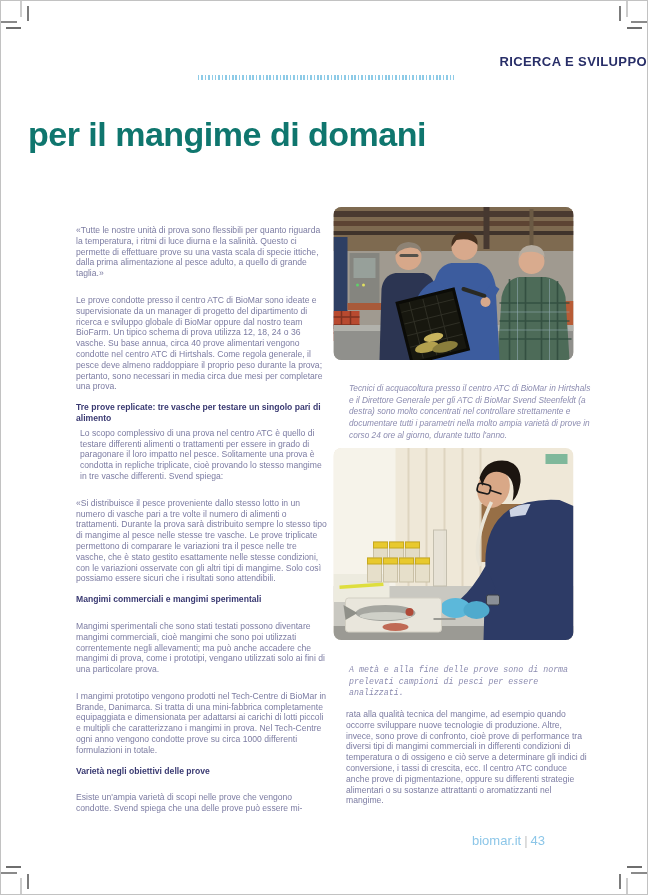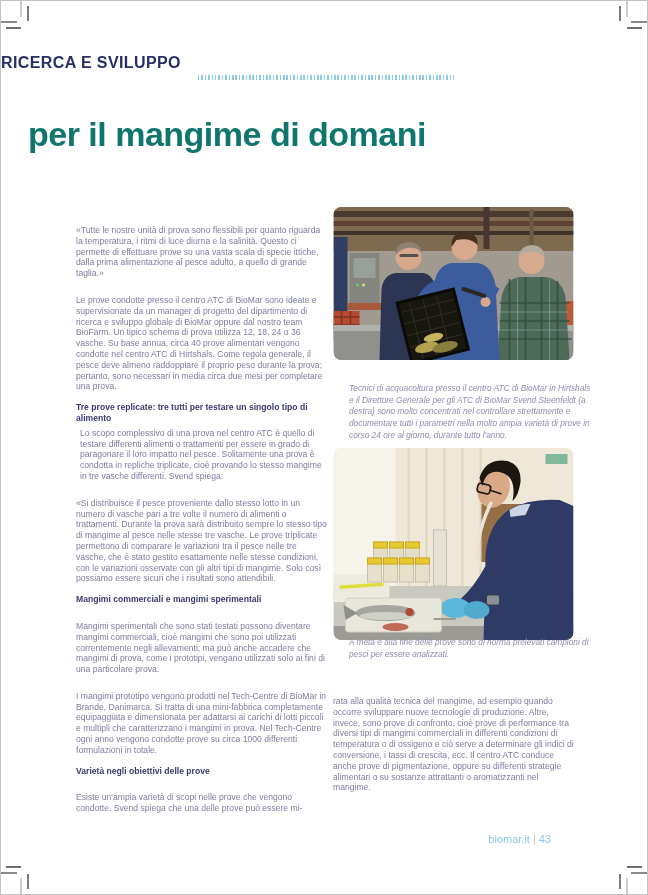--- a/index.html
+++ b/index.html
@@ -14,22 +14,22 @@
   .crop .vl{left:19px;top:0;width:2px;height:16px;background:#cccccc;}
   .crop .vd{left:26px;top:5px;width:2px;height:15px;background:#7c7c7c;}
   .crop .hm{left:0;top:20px;width:16px;height:2px;background:#8a8a8a;}
   .crop .hd{left:5px;top:26px;width:15px;height:2px;background:#6e6e6e;}
   .crop.tl{top:0;left:0;}
   .crop.tr{top:0;right:0;transform:scaleX(-1);}
   .crop.bl{bottom:0;left:0;transform:scaleY(-1);}
   .crop.br{bottom:0;right:0;transform:scale(-1,-1);}
   
   .kicker{
-    position:absolute;top:53px;left:0;width:100%;text-align:left;
-    font-size:16px;font-weight:700;letter-spacing:.4px;color:#282e68;
+    position:absolute;top:53px;left:0;width:100%;text-align:right;
+    font-size:13px;font-weight:700;letter-spacing:.4px;color:#282e68;
   }
   .dotted-rule{
     position:absolute;top:74px;left:197px;width:256px;height:5px;
     background:repeating-linear-gradient(90deg,#8ecbe7 0 1.5px,transparent 1.5px 3.4px);
   }
   .page-title{
     position:absolute;top:114px;left:27px;
     font-size:34px;font-weight:700;letter-spacing:-0.5px;color:#0f766e;
   }
   
@@ -37,35 +37,35 @@
     position:absolute;left:75px;top:208px;width:251px;
     font-size:8.6px;line-height:10.8px;color:#7c7ca2;
   }
   .col-left p{margin:16px 0 10px 0;}
   .col-left p.tight{margin:4px;}
   .col-left h3{
     margin:0;font-size:8.6px;line-height:10.8px;font-weight:700;color:#3a3a72;
   }
   .rp{
     position:absolute;left:332px;top:695px;width:243px;
-    font-size:8.6px;line-height:10.8px;color:#7c7ca2;margin:0;
+    font-size:8.6px;line-height:10.8px;color:#7c7ca2;margin:13px;
   }
   
   .photo{position:absolute;left:332px;width:241px;display:block;}
   .photo-1{top:206px;height:153px;}
   .photo-2{top:447px;height:192px;}
   .caption{
     position:absolute;left:332px;width:243px;margin:16px;
     font-style:italic;font-size:8.3px;line-height:11.7px;color:#8c8cb0;
   }
   .caption-1{top:366px;}
-  .caption-2{top:620px;}
+  .caption-2{top:647px;font-family:Liberation Mono, monospace;}
   
   .footer{
-    position:absolute;top:832px;right:96px;font-size:11px;color:#8cc6e8;
+    position:absolute;top:832px;right:102px;font-size:13px;color:#8cc6e8;
   }
   .footer .sep{color:#c4c4c4;padding:0 3px;}
 </style>
 </head>
 <body>
 
 <div class="crop tl">
     <span class="vl"></span>
     <span class="vd"></span>
     <span class="hm"></span>
@@ -90,21 +90,21 @@
     <span class="hd"></span>
   </div>
 
 <div class="kicker">RICERCA E SVILUPPO</div>
 <div class="dotted-rule"></div>
 <h1 class="page-title" style="margin:0;">per il mangime di domani</h1>
 
 <div class="col-left">
   <p>«Tutte le nostre unità di prova sono flessibili per quanto riguarda la temperatura, i ritmi di luce diurna e la salinità. Questo ci permette di effettuare prove su una vasta scala di specie ittiche, dalla prima alimentazione al pesce adulto, a quello di grande taglia.»</p>
   <p>Le prove condotte presso il centro ATC di BioMar sono ideate e supervisionate da un manager di progetto del dipartimento di ricerca e sviluppo globale di BioMar oppure dal nostro team BioFarm. Un tipico schema di prova utilizza 12, 18, 24 o 36 vasche. Su base annua, circa 40 prove alimentari vengono condotte nel centro ATC di Hirtshals. Come regola generale, il pesce deve almeno raddoppiare il proprio peso durante la prova; pertanto, sono necessari in media circa due mesi per completare una prova.</p>
-  <h3>Tre prove replicate: tre tutti per testare un singolo tipo di alimento</h3>
+  <h3>Tre prove replicate: tre vasche per testare un singolo pari di alimento</h3>
   <p class="tight">Lo scopo complessivo di una prova nel centro ATC è quello di testare differenti alimenti o trattamenti per essere in grado di paragonare il loro impatto nel pesce. Solitamente una prova è condotta in repliche triplicate, cioè provando lo stesso mangime in tre vasche differenti. Svend spiega:</p>
   <p>«Si distribuisce il pesce proveniente dallo stesso lotto in un numero di vasche pari a tre volte il numero di alimenti o trattamenti. Durante la prova sarà distribuito sempre lo stesso tipo di mangime al pesce nelle stesse tre vasche. Le prove triplicate permettono di comparare le variazioni tra il pesce nelle tre vasche, che è stato gestito esattamente nelle stesse condizioni, con le variazioni osservate con gli altri tipi di mangime. Solo così possiamo essere sicuri che i risultati sono attendibili.</p>
   <h3>Mangimi commerciali e mangimi sperimentali</h3>
   <p>Mangimi sperimentali che sono stati testati possono diventare mangimi commerciali, cioè mangimi che sono poi utilizzati correntemente negli allevamenti; ma può anche accadere che mangimi di prova, come i prototipi, vengano utilizzati solo ai fini di una particolare prova.</p>
   <p>I mangimi prototipo vengono prodotti nel Tech-Centre di BioMar in Brande, Danimarca. Si tratta di una mini-fabbrica completamente equipaggiata e dimensionata per adattarsi ai carichi di lotti piccoli e multipli che caratterizzano i mangimi in prova. Nel Tech-Centre ogni anno vengono condotte prove su circa 1000 differenti formulazioni in totale.</p>
   <h3>Varietà negli obiettivi delle prove</h3>
   <p>Esiste un'ampia varietà di scopi nelle prove che vengono condotte. Svend spiega che una delle prove può essere mi-</p>
 </div>
 
 <svg class="photo photo-1" viewBox="0 0 240 153" aria-hidden="true">

